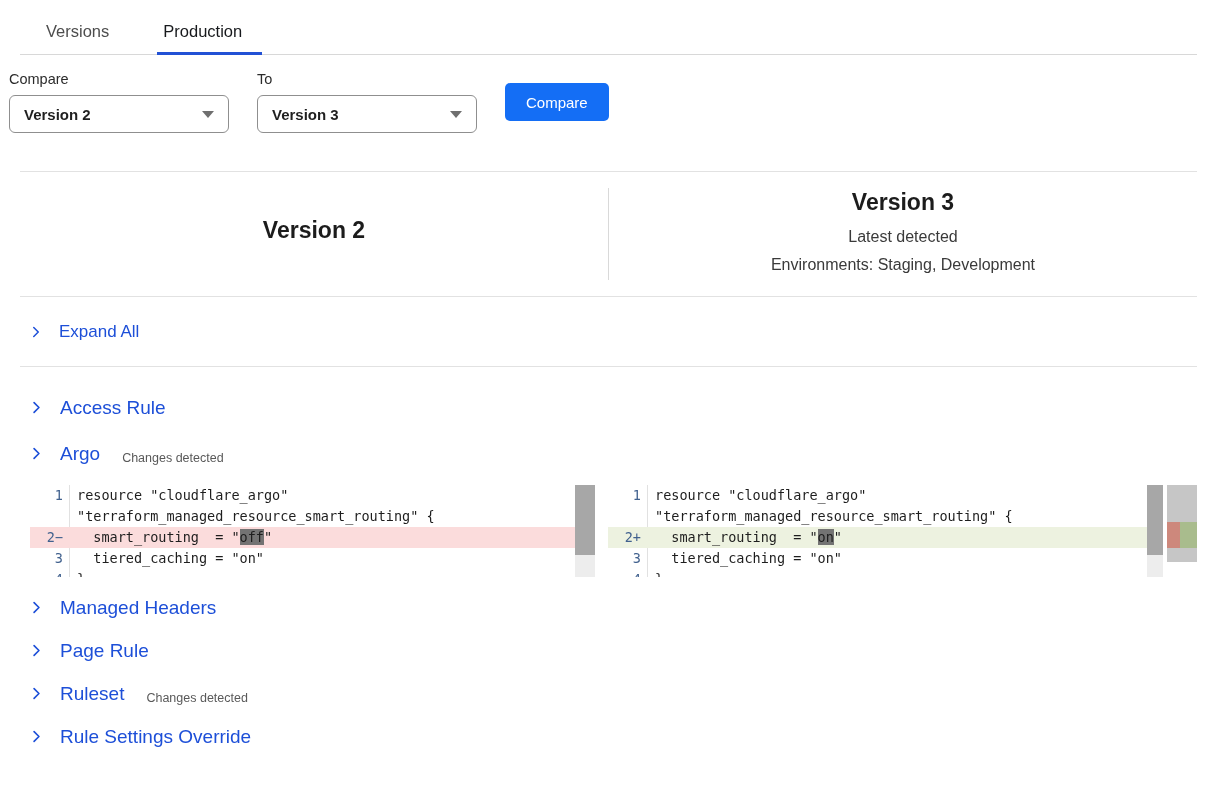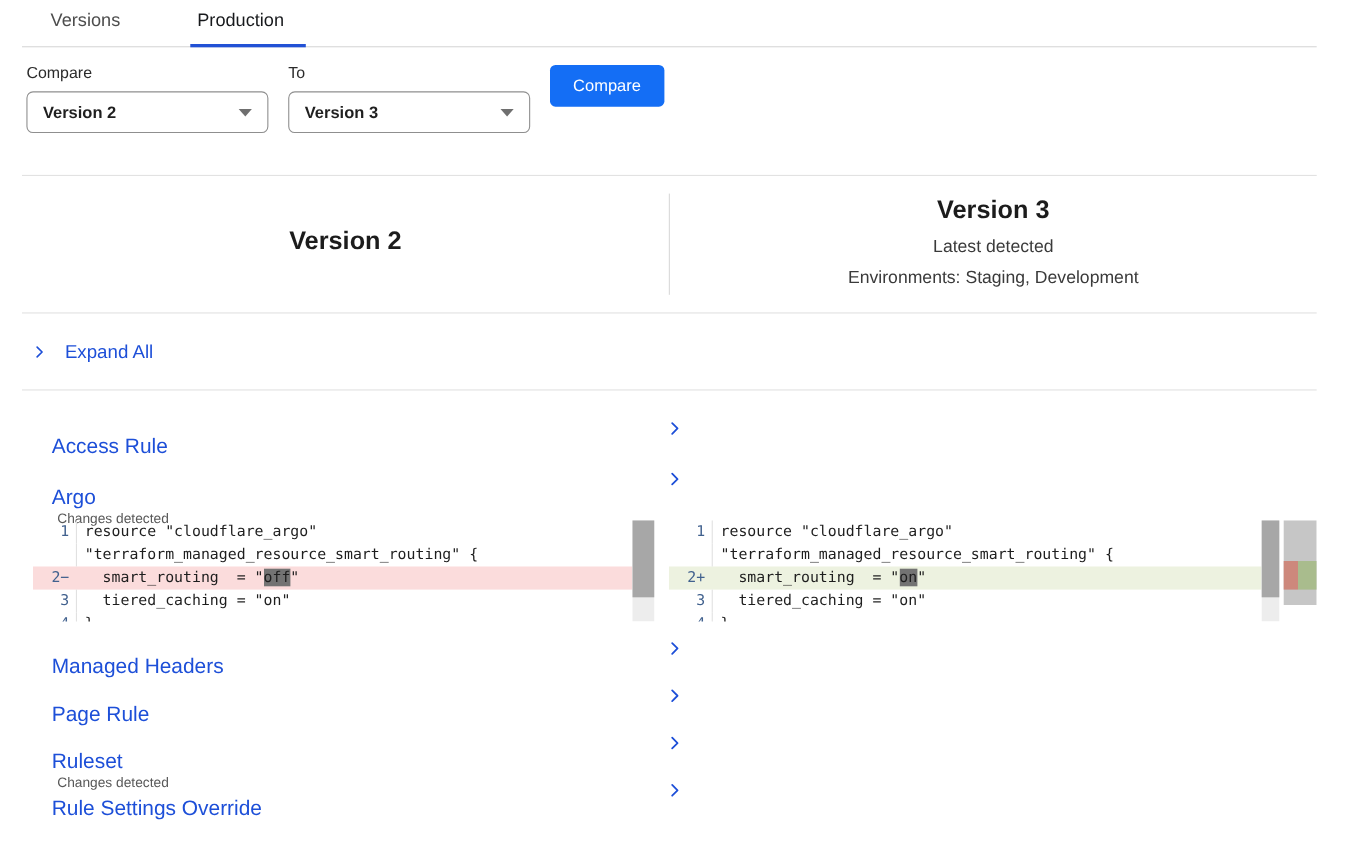--- a/index.html
+++ b/index.html
@@ -1,29 +1,29 @@
 <!DOCTYPE html>
 <html><head>
 <meta charset="utf-8">
 <style>
   * { box-sizing: border-box; margin: 0; padding: 0; }
   html, body { width: 1224px; height: 788px; background: #ffffff;
     font-family: "Liberation Sans", sans-serif; color: #1f1f1f; overflow: hidden; }
 
   
-  .tabbar { display: flex; gap: 58px; margin: 4px 27px 0 20px;
+  .tabbar { display: flex; gap: 42px; margin: 16px 27px 0 20px;
     border-bottom: 1px solid #d8d8d8; padding-left: 20px; }
   .tab { font-size: 16.5px; color: #4d4d4d; padding: 6px 6px 13px 6px;
     cursor: pointer; position: relative; }
   .tab.active { color: #17191c; }
   .tab.active::after { content: ""; position: absolute; left: 0; right: -14px;
     bottom: -1px; height: 3px; background: #2251d5; }
 
   
-  .form-row { display: flex; align-items: flex-start; gap: 18px; margin: 16px 27px 0 24px; }
+  .form-row { display: flex; align-items: center; gap: 28px; margin: 16px 27px 0 9px; }
   .field label { display: block; font-size: 14.5px; color: #2b2b2b; margin-bottom: 8px; }
   .select { width: 220px; height: 38px; border: 1px solid #8f8f8f; border-radius: 6px;
     display: flex; align-items: center; justify-content: space-between;
     padding: 0 14px; font-size: 15px; font-weight: 700; cursor: pointer; background: #fff; }
   .caret { width: 0; height: 0; border-left: 6px solid transparent;
     border-right: 6px solid transparent; border-top: 7px solid #6f6f6f; }
   .btn-primary { height: 38px; padding: 0 21px; background: #146ef5; color: #fff;
     font-size: 15px; border: none; border-radius: 5px; cursor: pointer;
     font-family: "Liberation Sans", sans-serif; }
 
@@ -35,22 +35,22 @@
     margin: 0 27px 0 20px; }
   .vh-col { flex: 1; display: flex; flex-direction: column; justify-content: center;
     align-items: center; text-align: center; padding: 12px 0; }
   .vh-title { font-size: 23px; font-weight: 700; color: #1c1c1c; margin-bottom: 7px; }
   .vh-line { font-size: 16px; color: #3a3a3a; line-height: 1.75; }
   .v-sep { width: 1px; background: #d9d9d9; margin: 16px 0; }
 
   
   .expand-row { display: flex; align-items: center; gap: 17px; margin: 25px 27px 24px 30px;
     color: #1d4fd8; font-size: 17px; cursor: pointer; }
-  .section-row { display: flex; align-items: flex-start; margin: 0 27px 0 30px;
-    height: 24px; cursor: pointer; flex-direction: column; }
+  .section-row { display: flex; align-items: flex-end; margin: 0 27px 0 30px;
+    height: 24px; cursor: pointer; }
   .section-row .chev { align-self: center; }
   .section-label { color: #1d4fd8; font-size: 19px; margin-left: 17px; }
   .section-badge { color: #595959; font-size: 12.5px; margin-left: 22px; }
   .chev { display: inline-flex; color: #1d4fd8; flex: none; }
   .mt-28 { margin-top: 28px; } .mt-22 { margin-top: 22px; }
   .mt-18 { margin-top: 18px; } .mt-19 { margin-top: 19px; }
 
   
   .diff-wrap { display: flex; gap: 13px; margin: 20px 27px 0 30px; height: 92px;
     overflow: hidden; }

